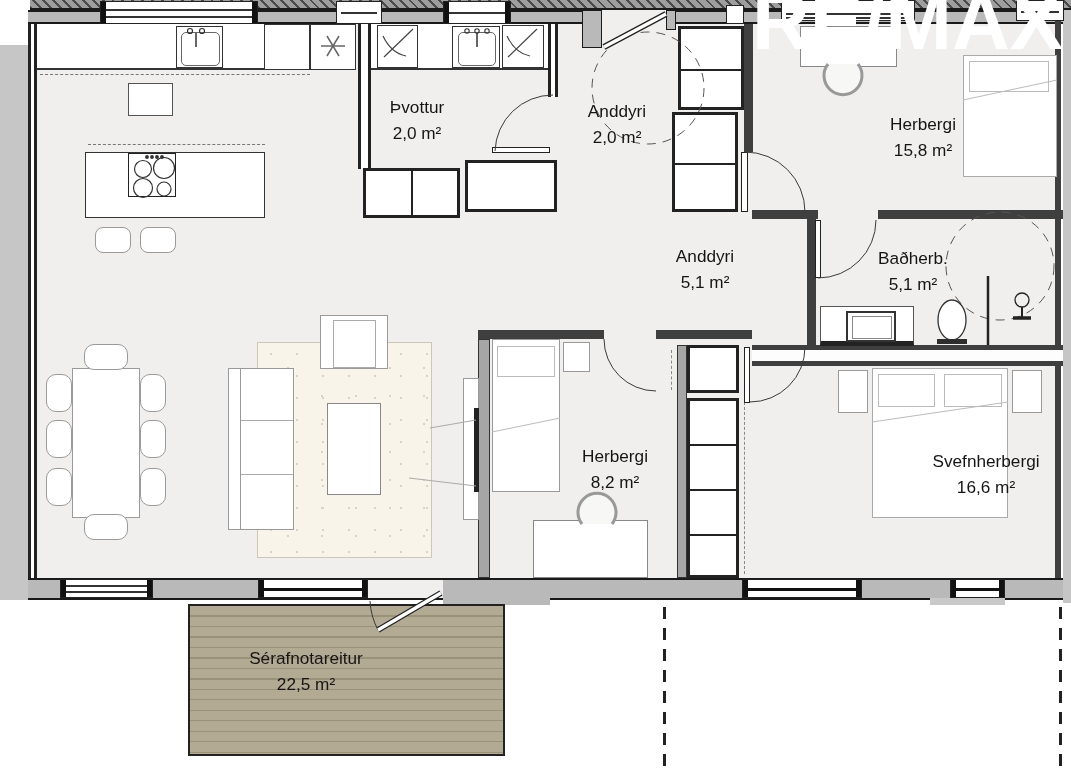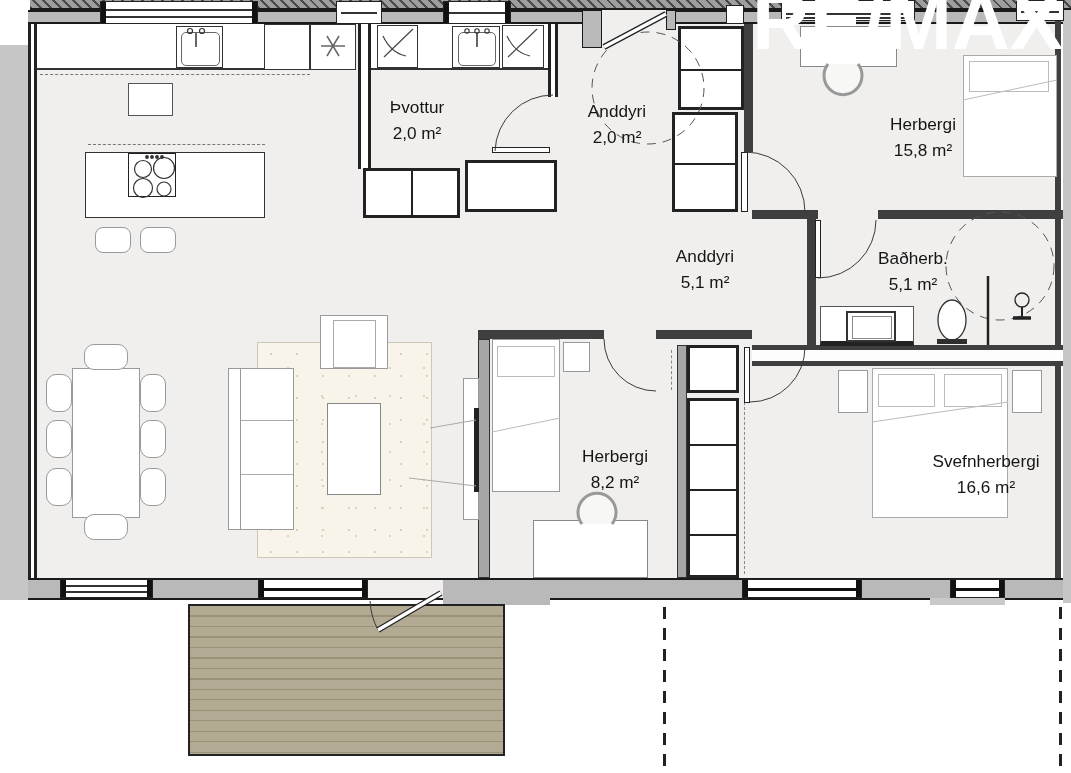--- a/index.html
+++ b/index.html
@@ -303,15 +303,19 @@
     <span>5,1 m²</span>
   </div>
   <div class="lbl" style="left:615px;top:443px;">
     <span>Herbergi</span>
     <span>8,2 m²</span>
   </div>
   <div class="lbl" style="left:950px;top:448px;margin-left:36px;">
     <span>Svefnherbergi</span>
     <span>16,6 m²</span>
   </div>
+  <div class="lbl" style="left:306px;top:645px;">
+    <span>Sérafnotareitur</span>
+    <span>22,5 m²</span>
+  </div>
 
   <div class="wm">RE/MAX</div>
 </div>
 
 </body></html>

